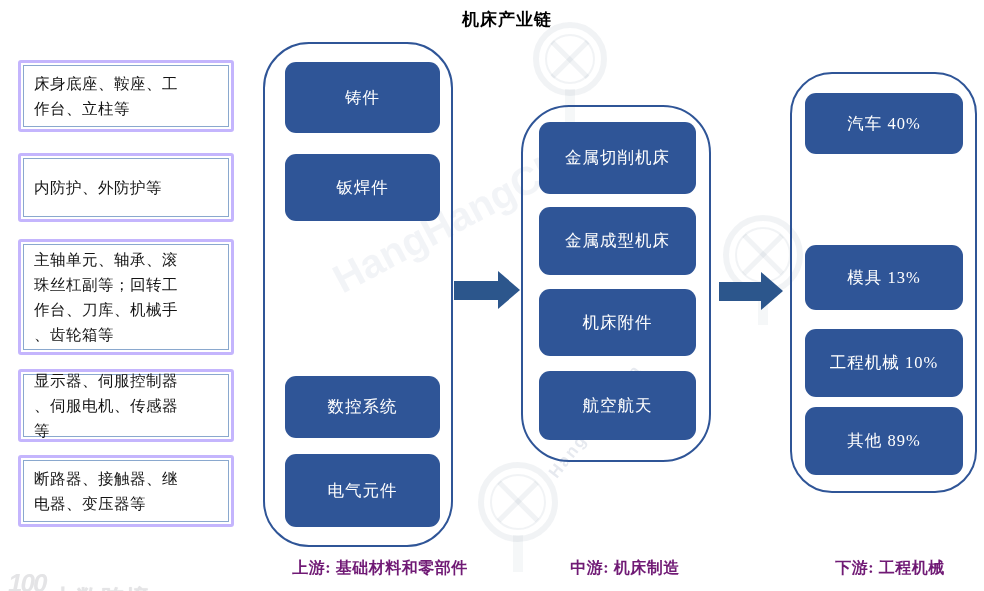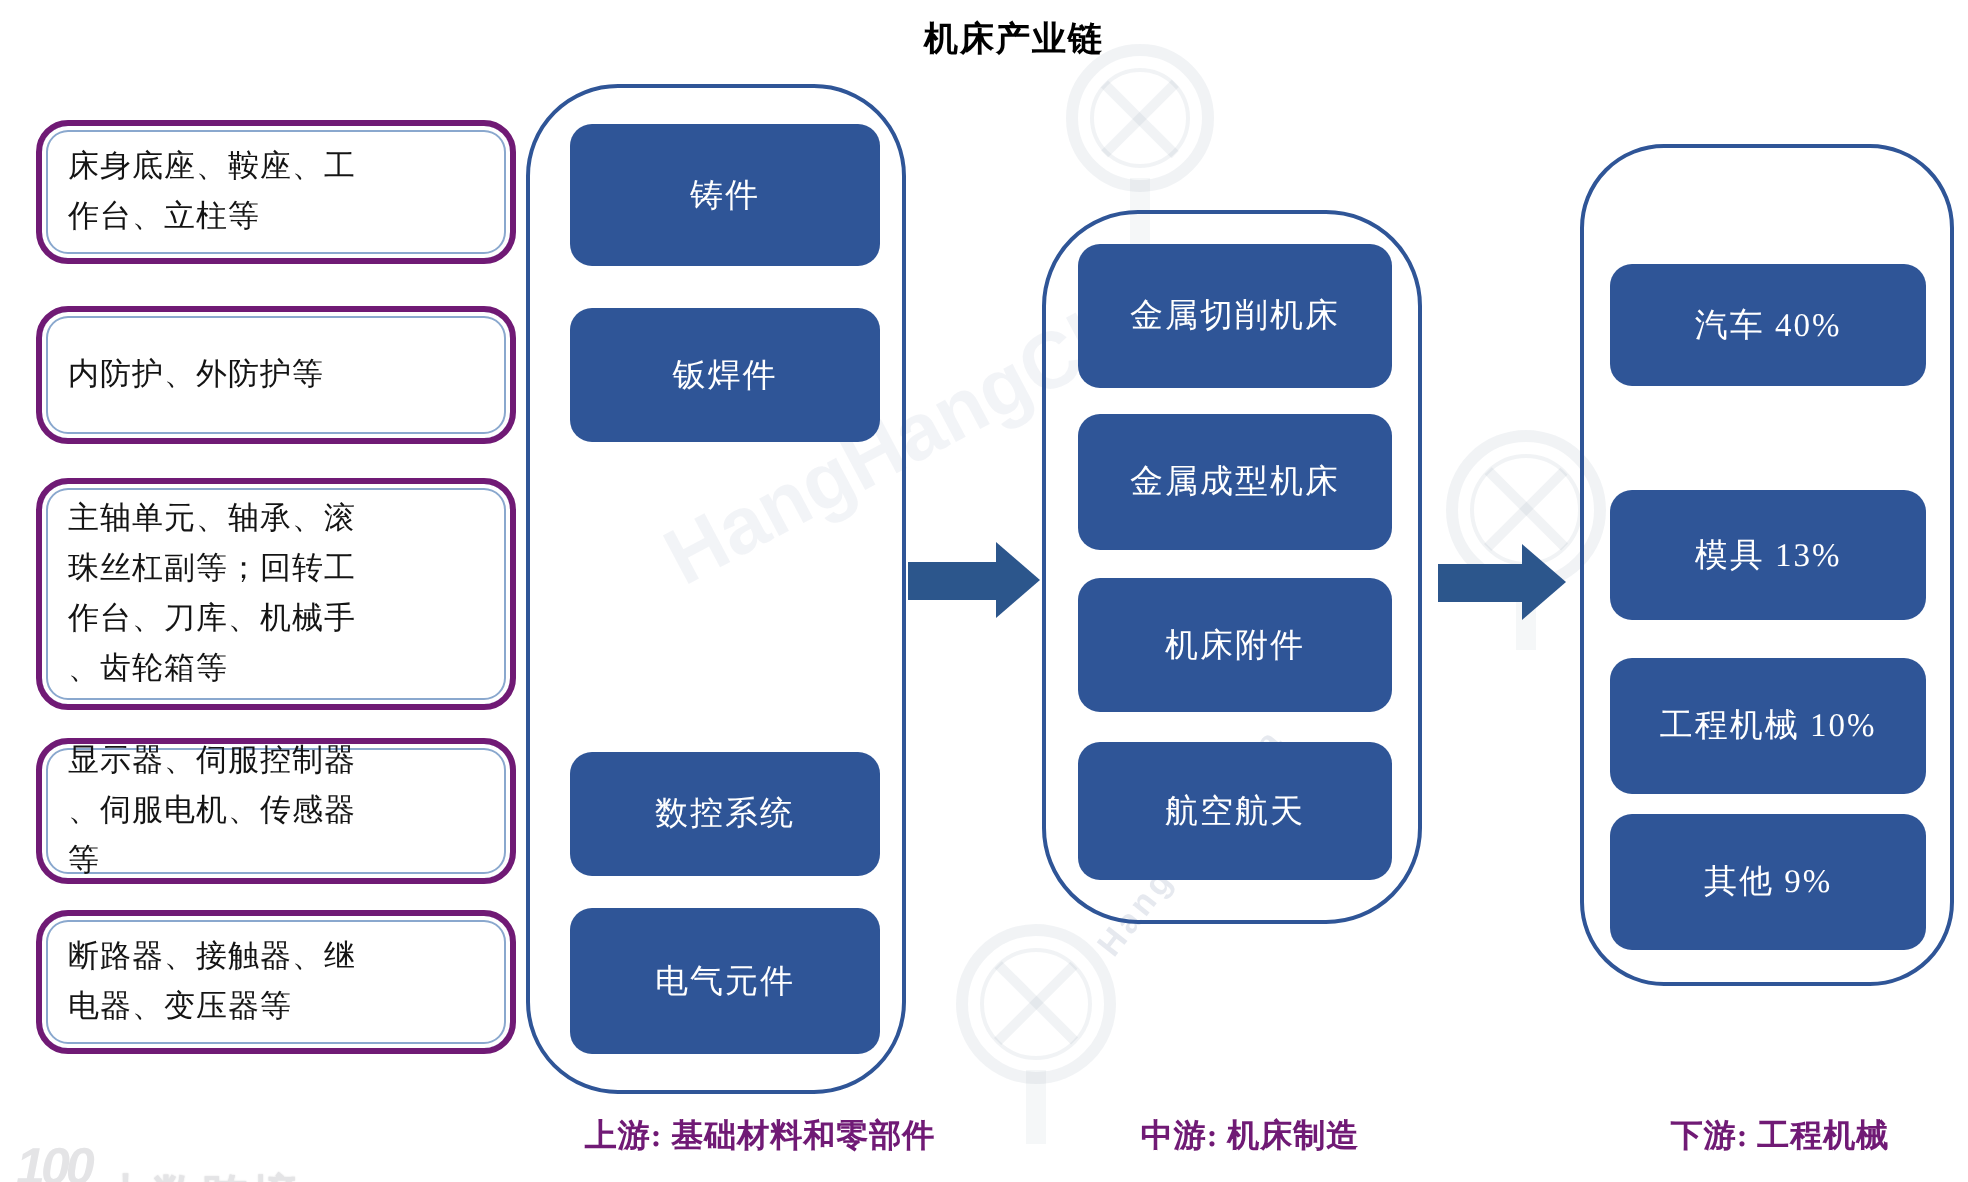--- a/index.html
+++ b/index.html
@@ -6,21 +6,21 @@
   .canvas{
     position:relative;width:984px;height:591px;background:#ffffff;overflow:hidden;
     font-family:"Liberation Serif","DejaVu Serif",serif;
   }
   .abs{position:absolute;box-sizing:border-box;}
   .title{
     font-size:17px;font-weight:700;color:#000;text-align:center;letter-spacing:1px;
   }
   
   .white-box{
-    left:18px;width:240px;background:#fff;border:3px solid #701a75;border-radius:16px;
+    left:18px;width:216px;background:#fff;border:3px solid #c4b5fd;border-radius:3px;
     box-shadow:inset 0 0 0 2px #ffffff, inset 0 0 0 3px #8AA8CE;
     display:flex;align-items:center;padding:4px 13px;
   }
   .white-box .txt{
     white-space:pre-line;font-size:15.5px;line-height:25px;color:#141414;letter-spacing:0.5px;
   }
   
   .container{
     border:2px solid #2F5597;background:transparent;
   }
@@ -130,24 +130,24 @@
   <div class="abs blue-box" style="left:539px;top:207px;width:157px;height:68px;">金属成型机床</div>
   <div class="abs blue-box" style="left:539px;top:289px;width:157px;height:67px;">机床附件</div>
   <div class="abs blue-box" style="left:539px;top:371px;width:157px;height:69px;">航空航天</div>
 
   <div class="abs arrow" style="left:719px;top:272px;">
     <div class="shaft" style="width:42px;"></div>
       <div class="head"></div>
   </div>
 
   <div class="abs container" style="left:790px;top:72px;width:187px;height:421px;border-radius:42px;"></div>
-  <div class="abs blue-box" style="left:805px;top:93px;width:158px;height:61px;margin-top:39px;">汽车 40%</div>
+  <div class="abs blue-box" style="left:805px;top:93px;width:158px;height:61px;">汽车 40%</div>
   <div class="abs blue-box" style="left:805px;top:245px;width:158px;height:65px;">模具 13%</div>
   <div class="abs blue-box" style="left:805px;top:329px;width:158px;height:68px;">工程机械 10%</div>
-  <div class="abs blue-box" style="left:805px;top:407px;width:158px;height:68px;">其他 9%</div>
+  <div class="abs blue-box" style="left:805px;top:407px;width:158px;height:68px;">其他 89%</div>
 
   <div class="abs stage-label" style="left:255px;top:558px;width:250px;">上游: 基础材料和零部件</div>
   <div class="abs stage-label" style="left:540px;top:558px;width:170px;">中游: 机床制造</div>
   <div class="abs stage-label" style="left:805px;top:558px;width:170px;">下游: 工程机械</div>
 
   <div class="abs wm-logo">
     <span class="mark">100</span>
     <span class="name">大数跨境</span>
   </div>
 

